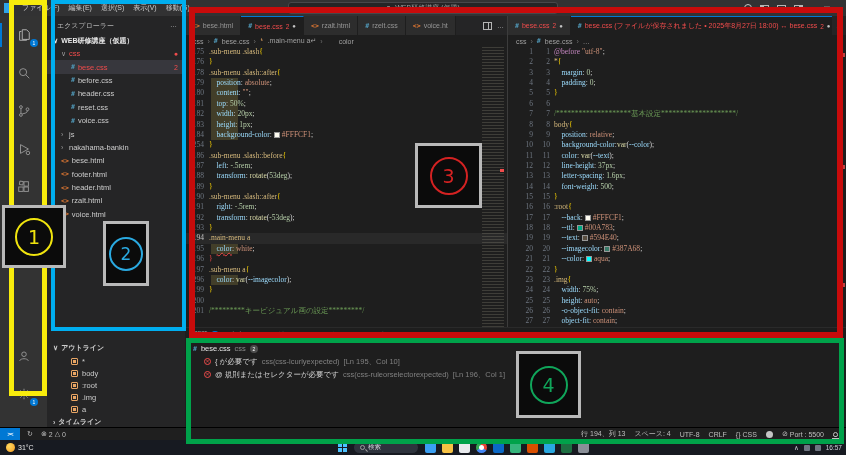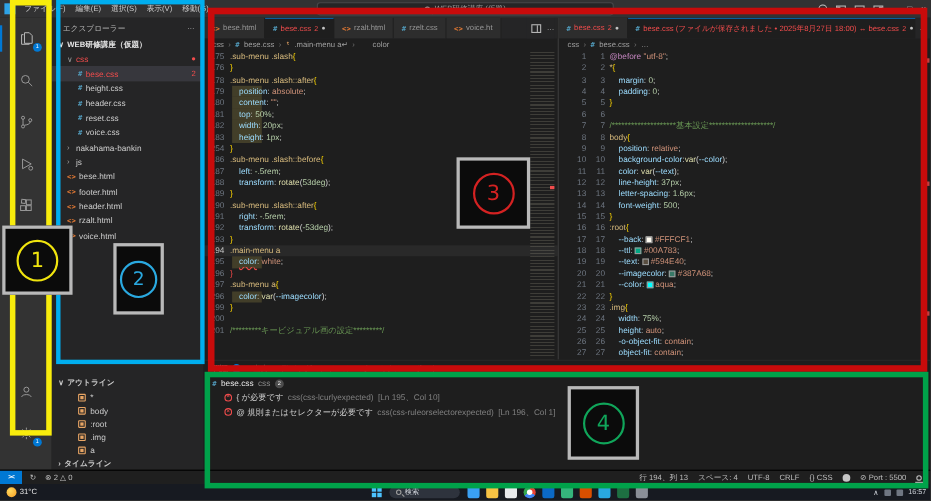--- a/index.html
+++ b/index.html
@@ -57,21 +57,21 @@
   font-size:7px;color:#969696;white-space:nowrap;overflow:hidden}
 .tab.active{background:#1e1e1e;color:#e7e7e7;border-top:1px solid #0078d4}
 .tab .tbadge{color:#f14c4c;font-size:6.5px}
 .tab .tdot{color:#c4c4c4;font-size:6px}
 .tab-actions{position:absolute;right:3px;top:0;height:19px;display:flex;align-items:center;gap:5px;color:#b5b5b5;
   font-size:7px;background:#252526;padding-left:4px}
 .spliticon{width:9px;height:8px;border:1px solid #b5b5b5;position:relative}
 .spliticon::after{content:"";position:absolute;left:4px;top:0;width:1px;height:100%;background:#b5b5b5}
 .breadcrumb{height:12px;display:flex;align-items:center;gap:4px;padding-left:8px;font-size:7px;color:#a0a0a0;white-space:nowrap}
 .bsep{color:#6f6f6f}
-.code{position:absolute;left:0;top:31px;right:0;bottom:0;overflow:hidden;font-family:Liberation Sans, sans-serif;font-size:7.5px}
+.code{position:absolute;left:0;top:31px;right:0;bottom:0;overflow:hidden;font-family:Liberation Serif, serif;font-size:7.5px}
 .crow{position:relative;display:flex;height:10.37px;line-height:10.37px;white-space:pre}
 .crow.cur{background:rgba(255,255,255,.05)}
 .crow.cur .gut{color:#c6c6c6}
 .gut{flex:0 0 24px;text-align:right;padding-right:5px;color:#6e7681}
 .gut2{flex:0 0 16px;padding-right:4px}
 .gutw{flex:0 0 30px}
 .indhl{position:absolute;left:26px;top:0;width:27px;height:100%;background:rgba(125,115,60,.38)}
 .ltext{position:relative}
 .t-s{color:#d7ba7d}.t-p{color:#9cdcfe}.t-v{color:#ce9178}.t-n{color:#b5cea8}.t-o{color:#d4d4d4}
 .t-b{color:#ffd700}.t-c{color:#6a9955}.t-a{color:#c586c0}.t-f{color:#dcdcaa}.t-e{color:#f44747}
@@ -243,41 +243,41 @@
           <span class="err-red">css</span>
           <span class="fbadge err-red">●</span>
         </div>
         <div class="frow lvl2 sel">
           <span class="fic css">#</span>
           <span class="err-red">bese.css</span>
           <span class="fbadge err-red">2</span>
         </div>
         <div class="frow lvl2">
           <span class="fic css">#</span>
-          <span>height.css</span>
+          <span>before.css</span>
         </div>
         <div class="frow lvl2">
           <span class="fic css">#</span>
           <span>header.css</span>
         </div>
         <div class="frow lvl2">
           <span class="fic css">#</span>
           <span>reset.css</span>
         </div>
         <div class="frow lvl2">
           <span class="fic css">#</span>
           <span>voice.css</span>
         </div>
         <div class="frow lvl1">
           <span class="chev">›</span>
+          <span>js</span>
+        </div>
+        <div class="frow lvl1">
+          <span class="chev">›</span>
           <span>nakahama-bankin</span>
-        </div>
-        <div class="frow lvl1">
-          <span class="chev">›</span>
-          <span>js</span>
         </div>
         <div class="frow lvl1">
           <span class="fic html">&lt;&gt;</span>
           <span>bese.html</span>
         </div>
         <div class="frow lvl1">
           <span class="fic html">&lt;&gt;</span>
           <span>footer.html</span>
         </div>
         <div class="frow lvl1">
@@ -371,20 +371,21 @@
       <div class="code" id="code-left">
 
       <div class="crow"><span class="gut">175</span><span class="ltext"><span class="t-s">.sub-menu .slash</span><span class="t-b">{</span></span></div>
           <div class="crow"><span class="gut">176</span><span class="ltext"><span class="t-b">}</span></span></div>
           <div class="crow"><span class="gut">178</span><span class="ltext"><span class="t-s">.sub-menu .slash::after</span><span class="t-b">{</span></span></div>
           <div class="crow"><span class="gut">179</span><span class="indhl"></span><span class="ltext"><span class="t-o">    </span><span class="t-p">position</span><span class="t-o">: </span><span class="t-v">absolute</span><span class="t-o">;</span></span></div>
           <div class="crow"><span class="gut">180</span><span class="indhl"></span><span class="ltext"><span class="t-o">    </span><span class="t-p">content</span><span class="t-o">: </span><span class="t-v">""</span><span class="t-o">;</span></span></div>
           <div class="crow"><span class="gut">181</span><span class="indhl"></span><span class="ltext"><span class="t-o">    </span><span class="t-p">top</span><span class="t-o">: </span><span class="t-n">50%</span><span class="t-o">;</span></span></div>
           <div class="crow"><span class="gut">182</span><span class="indhl"></span><span class="ltext"><span class="t-o">    </span><span class="t-p">width</span><span class="t-o">: </span><span class="t-n">20px</span><span class="t-o">;</span></span></div>
           <div class="crow"><span class="gut">183</span><span class="indhl"></span><span class="ltext"><span class="t-o">    </span><span class="t-p">height</span><span class="t-o">: </span><span class="t-n">1px</span><span class="t-o">;</span></span></div>
+          <div class="crow"><span class="gut">184</span><span class="indhl"></span><span class="ltext"><span class="t-o">    </span><span class="t-p">background-color</span><span class="t-o">: </span><span class="swatch" style="background: rgb(255, 252, 241);"></span><span class="t-v">#FFFCF1</span><span class="t-o">;</span></span></div>
           <div class="crow"><span class="gut">254</span><span class="ltext"><span class="t-b">}</span></span></div>
           <div class="crow"><span class="gut">186</span><span class="ltext"><span class="t-s">.sub-menu .slash::before</span><span class="t-b">{</span></span></div>
           <div class="crow"><span class="gut">187</span><span class="ltext"><span class="t-o">    </span><span class="t-p">left</span><span class="t-o">: </span><span class="t-n">-.5rem</span><span class="t-o">;</span></span></div>
           <div class="crow"><span class="gut">188</span><span class="ltext"><span class="t-o">    </span><span class="t-p">transform</span><span class="t-o">: </span><span class="t-f">rotate</span><span class="t-o">(</span><span class="t-n">53deg</span><span class="t-o">);</span></span></div>
           <div class="crow"><span class="gut">189</span><span class="ltext"><span class="t-b">}</span></span></div>
           <div class="crow"><span class="gut">190</span><span class="ltext"><span class="t-s">.sub-menu .slash::after</span><span class="t-b">{</span></span></div>
           <div class="crow"><span class="gut">191</span><span class="ltext"><span class="t-o">    </span><span class="t-p">right</span><span class="t-o">: </span><span class="t-n">-.5rem</span><span class="t-o">;</span></span></div>
           <div class="crow"><span class="gut">192</span><span class="ltext"><span class="t-o">    </span><span class="t-p">transform</span><span class="t-o">: </span><span class="t-f">rotate</span><span class="t-o">(</span><span class="t-n">-53deg</span><span class="t-o">);</span></span></div>
           <div class="crow"><span class="gut">193</span><span class="ltext"><span class="t-b">}</span></span></div>
           <div class="crow cur"><span class="gut">194</span><span class="ltext"><span class="t-s">.main-menu a</span></span></div>

